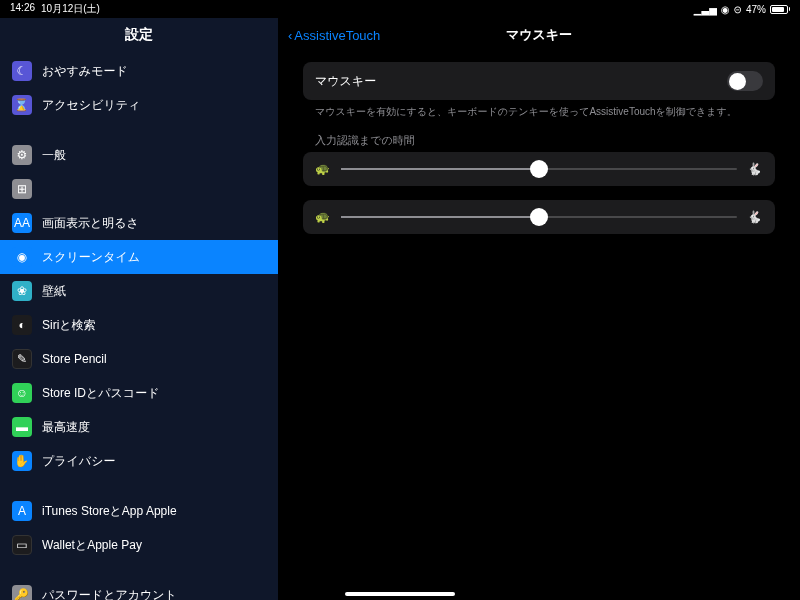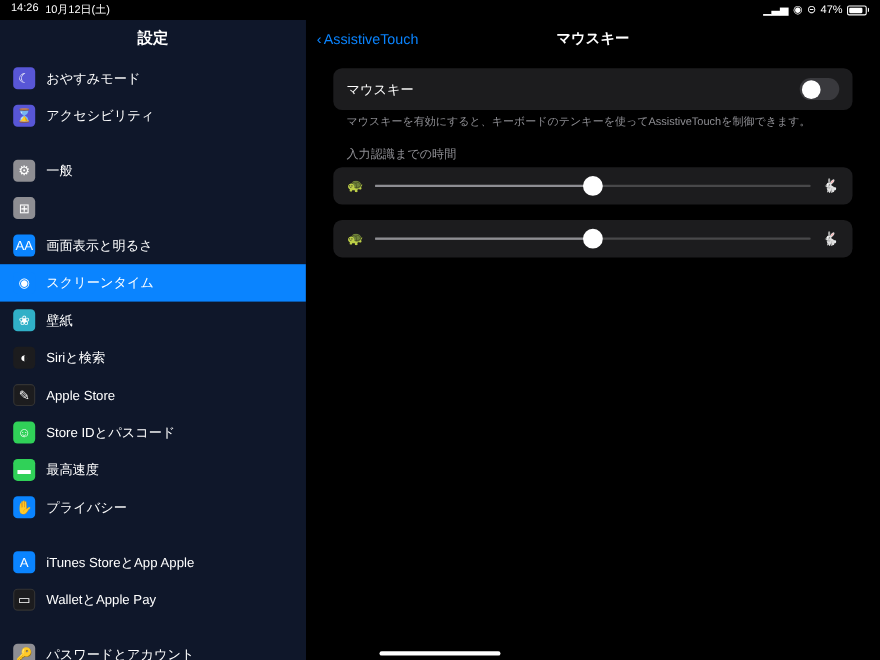--- a/index.html
+++ b/index.html
@@ -123,21 +123,21 @@
           <div class="sidebar-item">
             <div class="icon-wrap ic-wall">❀</div>
             <span>壁紙</span>
           </div>
           <div class="sidebar-item">
             <div class="icon-wrap ic-siri">◐</div>
             <span>Siriと検索</span>
           </div>
           <div class="sidebar-item">
             <div class="icon-wrap ic-pencil">✎</div>
-            <span>Apple Store</span>
+            <span>Store Pencil</span>
           </div>
           <div class="sidebar-item">
             <div class="icon-wrap ic-faceid">☺</div>
             <span>Store IDとパスコード</span>
           </div>
           <div class="sidebar-item">
             <div class="icon-wrap ic-battery">▬</div>
             <span>最高速度</span>
           </div>
           <div class="sidebar-item">

